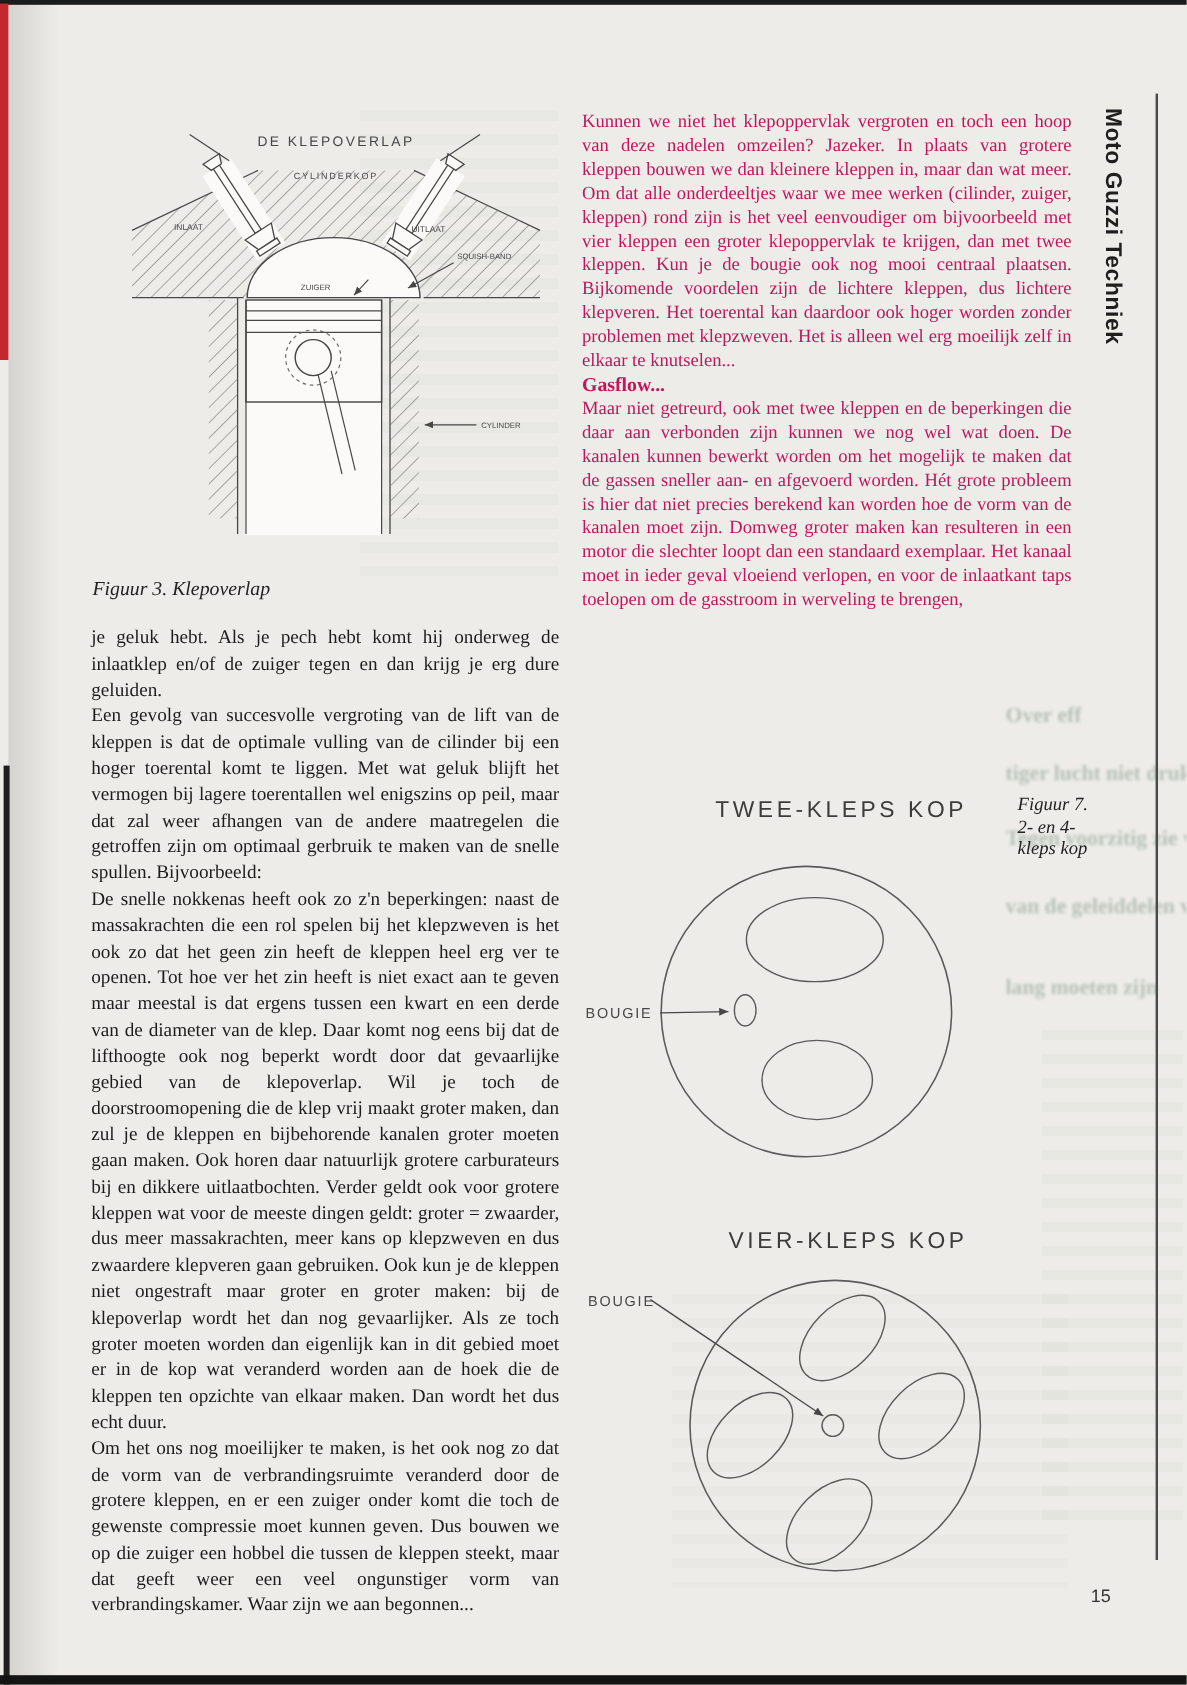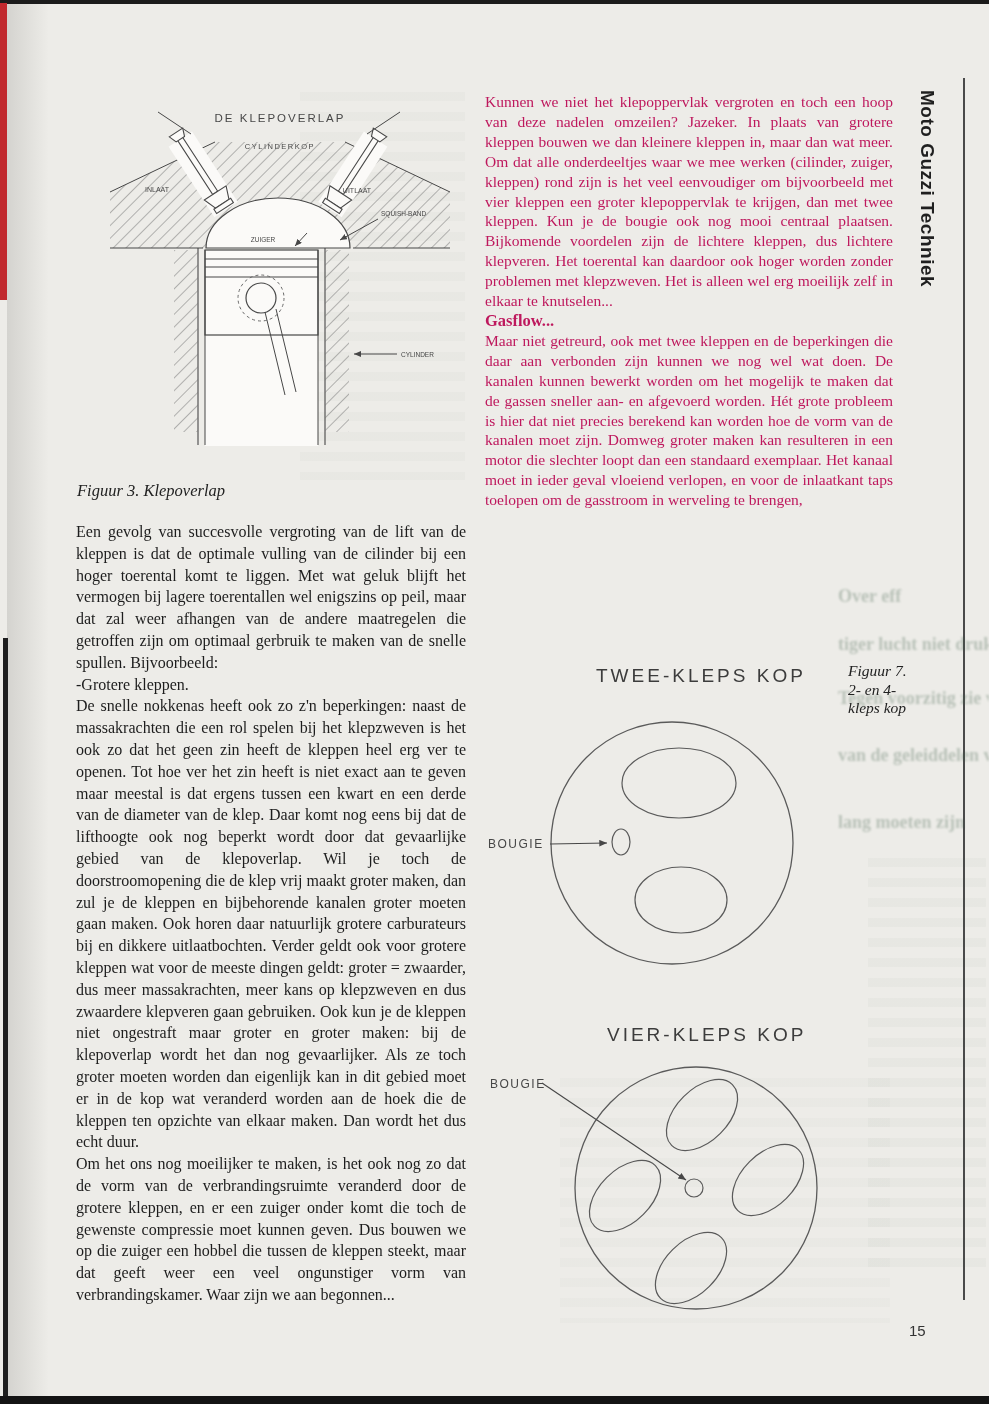--- a/index.html
+++ b/index.html
@@ -136,22 +136,22 @@
   <line x1="283" y1="119" x2="245" y2="140" stroke="#474747" stroke-width="1" marker-end="url(#ah)"></line>
   <text x="168" y="142" text-anchor="middle" font-size="6.5">ZUIGER</text>
   <line x1="212" y1="133" x2="200" y2="146" stroke="#474747" stroke-width="1" marker-end="url(#ah)"></line>
   <text x="306" y="257" font-size="6.5">CYLINDER</text>
   <line x1="302" y1="254" x2="259" y2="254" stroke="#474747" stroke-width="1" marker-end="url(#ah)"></line>
 </svg>
 
 <div class="abs fig-caption cap3">Figuur 3.  Klepoverlap</div>
 
 <div class="abs colL">
+  <p>je geluk hebt. Als je pech hebt komt hij onderweg de inlaatklep en/of de zuiger tegen en dan krijg je erg dure geluiden.</p>
   <p>Een gevolg van succesvolle vergroting van de lift van de kleppen is dat de optimale vulling van de cilinder bij een hoger toerental komt te liggen. Met wat geluk blijft het vermogen bij lagere toerentallen wel enigszins op peil, maar dat zal weer afhangen van de andere maatregelen die getroffen zijn om optimaal gerbruik te maken van de snelle spullen. Bijvoorbeeld:</p>
-  <p>-Grotere kleppen.</p>
   <p>De snelle nokkenas heeft ook zo z'n beperkingen: naast de massakrachten die een rol spelen bij het klepzweven is het ook zo dat het geen zin heeft de kleppen heel erg ver te openen. Tot hoe ver het zin heeft is niet exact aan te geven maar meestal is dat ergens tussen een kwart en een derde van de diameter van de klep. Daar komt nog eens bij dat de lifthoogte ook nog beperkt wordt door dat gevaarlijke gebied van de klepoverlap. Wil je toch de doorstroomopening die de klep vrij maakt groter maken, dan zul je de kleppen en bijbehorende kanalen groter moeten gaan maken. Ook horen daar natuurlijk grotere carburateurs bij en dikkere uitlaatbochten. Verder geldt ook voor grotere kleppen wat voor de meeste dingen geldt: groter = zwaarder, dus meer massakrachten, meer kans op klepzweven en dus zwaardere klepveren gaan gebruiken. Ook kun je de kleppen niet ongestraft maar groter en groter maken: bij de klepoverlap wordt het dan nog gevaarlijker. Als ze toch groter moeten worden dan eigenlijk kan in dit gebied moet er in de kop wat veranderd worden aan de hoek die de kleppen ten opzichte van elkaar maken. Dan wordt het dus echt duur.</p>
   <p>Om het ons nog moeilijker te maken, is het ook nog zo dat de vorm van de verbrandingsruimte veranderd door de grotere kleppen, en er een zuiger onder komt die toch de gewenste compressie moet kunnen geven. Dus bouwen we op die zuiger een hobbel die tussen de kleppen steekt, maar dat geeft weer een veel ongunstiger vorm van verbrandingskamer. Waar zijn we aan begonnen...</p>
 </div>
 
 <div class="abs colR">
   <p>Kunnen we niet het klepoppervlak vergroten en toch een hoop van deze nadelen omzeilen? Jazeker. In plaats van grotere kleppen bouwen we dan kleinere kleppen in, maar dan wat meer. Om dat alle onderdeeltjes waar we mee werken (cilinder, zuiger, kleppen) rond zijn is het veel eenvoudiger om bijvoorbeeld met vier kleppen een groter klepoppervlak te krijgen, dan met twee kleppen. Kun je de bougie ook nog mooi centraal plaatsen. Bijkomende voordelen zijn de lichtere kleppen, dus lichtere klepveren. Het toerental kan daardoor ook hoger worden zonder problemen met klepzweven. Het is alleen wel erg moeilijk zelf in elkaar te knutselen...</p>
   <p class="gasflow-h">Gasflow...</p>
   <p>Maar niet getreurd, ook met twee kleppen en de beperkingen die daar aan verbonden zijn kunnen we nog wel wat doen. De kanalen kunnen bewerkt worden om het mogelijk te maken dat de gassen sneller aan- en afgevoerd worden. Hét grote probleem is hier dat niet precies berekend kan worden hoe de vorm van de kanalen moet zijn. Domweg groter maken kan resulteren in een motor die slechter loopt dan een standaard exemplaar. Het kanaal moet in ieder geval vloeiend verlopen, en voor de inlaatkant taps toelopen om de gasstroom in werveling te brengen,</p>
 </div>
 

